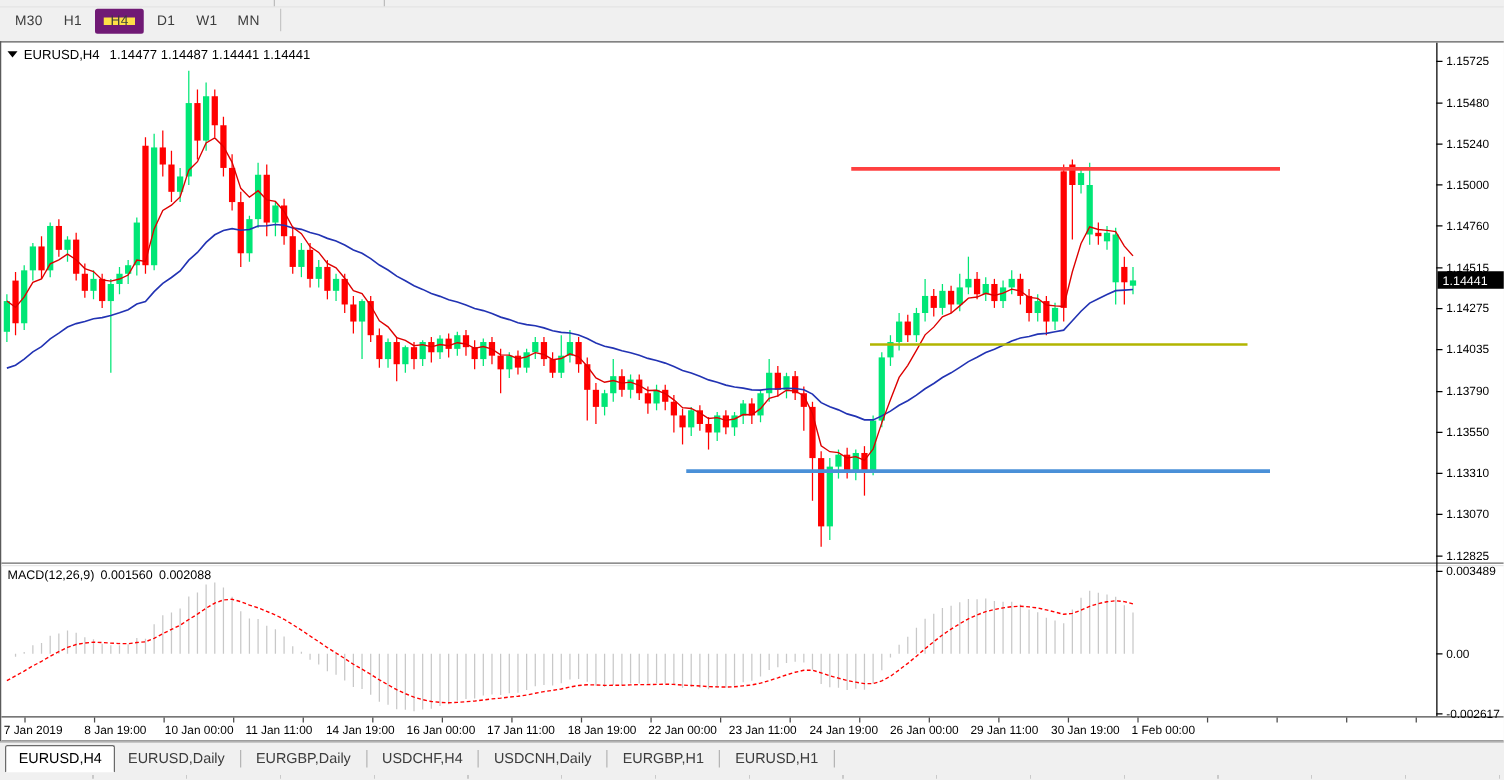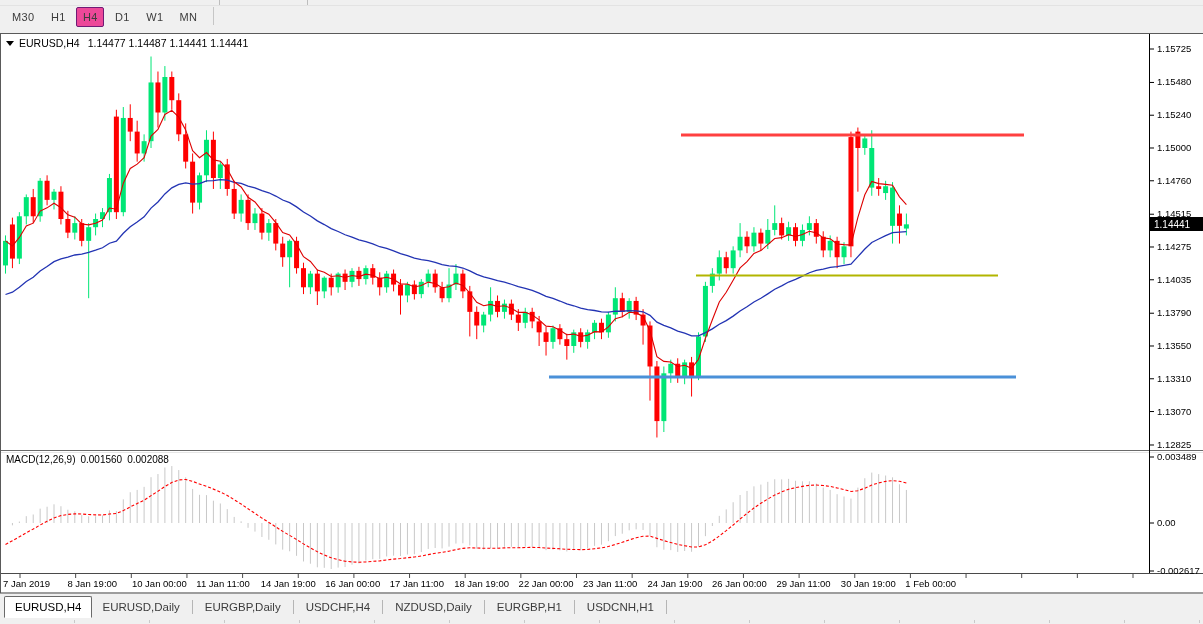--- a/index.html
+++ b/index.html
@@ -6,21 +6,21 @@
   html,body { width:1203px; height:624px; overflow:hidden;
     font-family:"Liberation Sans", sans-serif; background:#f0f0f0; }
   .topstrip { position:absolute; left:0; top:0; width:1203px; height:6px;
     background:#f0f0f0; border-bottom:1px solid #e3e3e3; }
   .topstrip .vsep { position:absolute; top:0; width:1px; height:5px; background:#bdbdbd; }
   .toolbar { position:absolute; left:0; top:7px; width:1203px; height:26px;
     background:#f0f0f0; display:flex; padding-left:6px; }
   .tf-btn { min-width:28px; height:20px; margin-right:4px; padding:0 5px;
     font-size:11px; color:#3c3c3c; background:transparent; border:1px solid transparent;
     display:flex; align-items:center; justify-content:center; letter-spacing:0.3px; }
-  .tf-btn.active { background:#ec4899; border:1px solid #701a75; border-radius:2px; }
+  .tf-btn.active { background:#fde047; border:7px solid #701a75; border-radius:2px; }
   .tb-sep { width:1px; height:18px; background:#c6c6c6; margin:0 8px 0 6px; }
   .chartwrap { position:absolute; left:0; top:33px; width:1203px; height:560px;
     background:#ffffff; border-top:1px solid #5a5a5a; border-left:1px solid #5a5a5a; }
   svg { display:block; }
   .tabbar { position:absolute; left:0; top:593px; width:1203px; height:31px;
     background:#f0f0f0; border-top:1px solid #9d9d9d; display:flex; align-items:flex-start;
     padding:2px 0 0 4px;
     background-image:repeating-linear-gradient(to right,#f0f0f0 0 74px,#c9c9c9 74px 75px);
     background-size:100% 3px; background-position:0 26px; background-repeat:no-repeat;
     background-color:#f0f0f0; }
@@ -817,19 +817,19 @@
 </div>
 
 <div class="tabbar">
   <div class="tab active">EURUSD,H4</div>
   <div class="tab">EURUSD,Daily</div>
   <div class="tab-sep"></div>
   <div class="tab">EURGBP,Daily</div>
   <div class="tab-sep"></div>
   <div class="tab">USDCHF,H4</div>
   <div class="tab-sep"></div>
-  <div class="tab">NZDUSD,Daily</div>
+  <div class="tab">USDCNH,Daily</div>
   <div class="tab-sep"></div>
   <div class="tab">EURGBP,H1</div>
   <div class="tab-sep"></div>
-  <div class="tab">USDCNH,H1</div>
+  <div class="tab">EURUSD,H1</div>
   <div class="tab-sep"></div>
 </div>
 
 </body></html>

